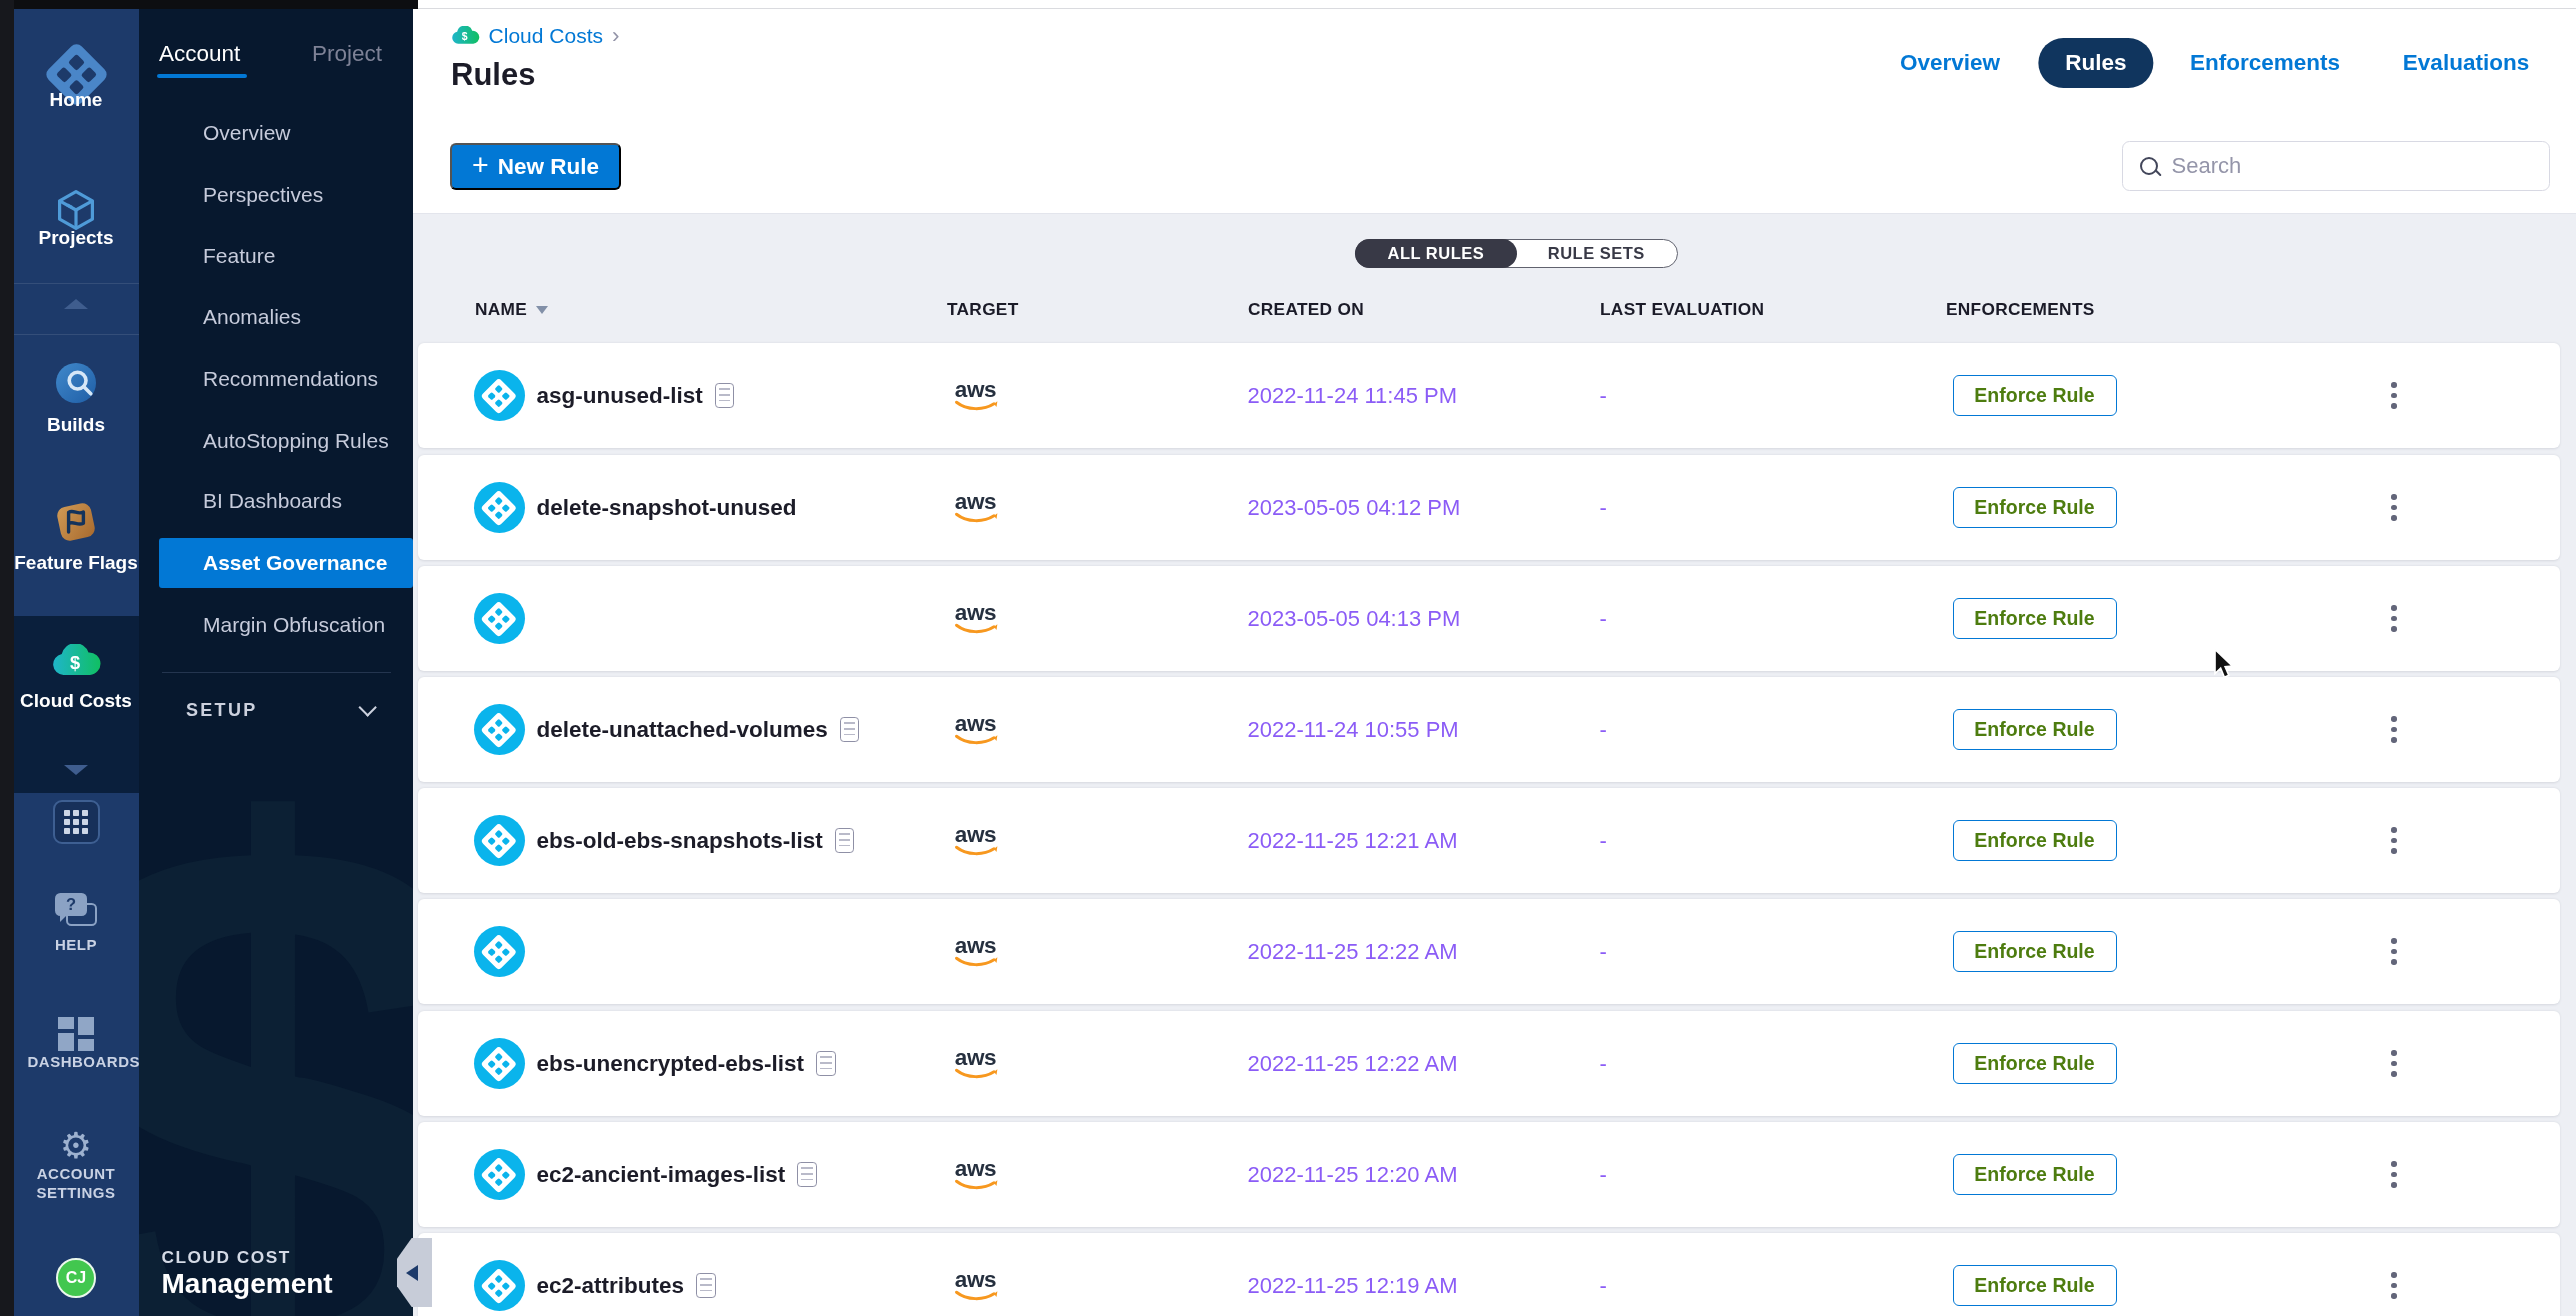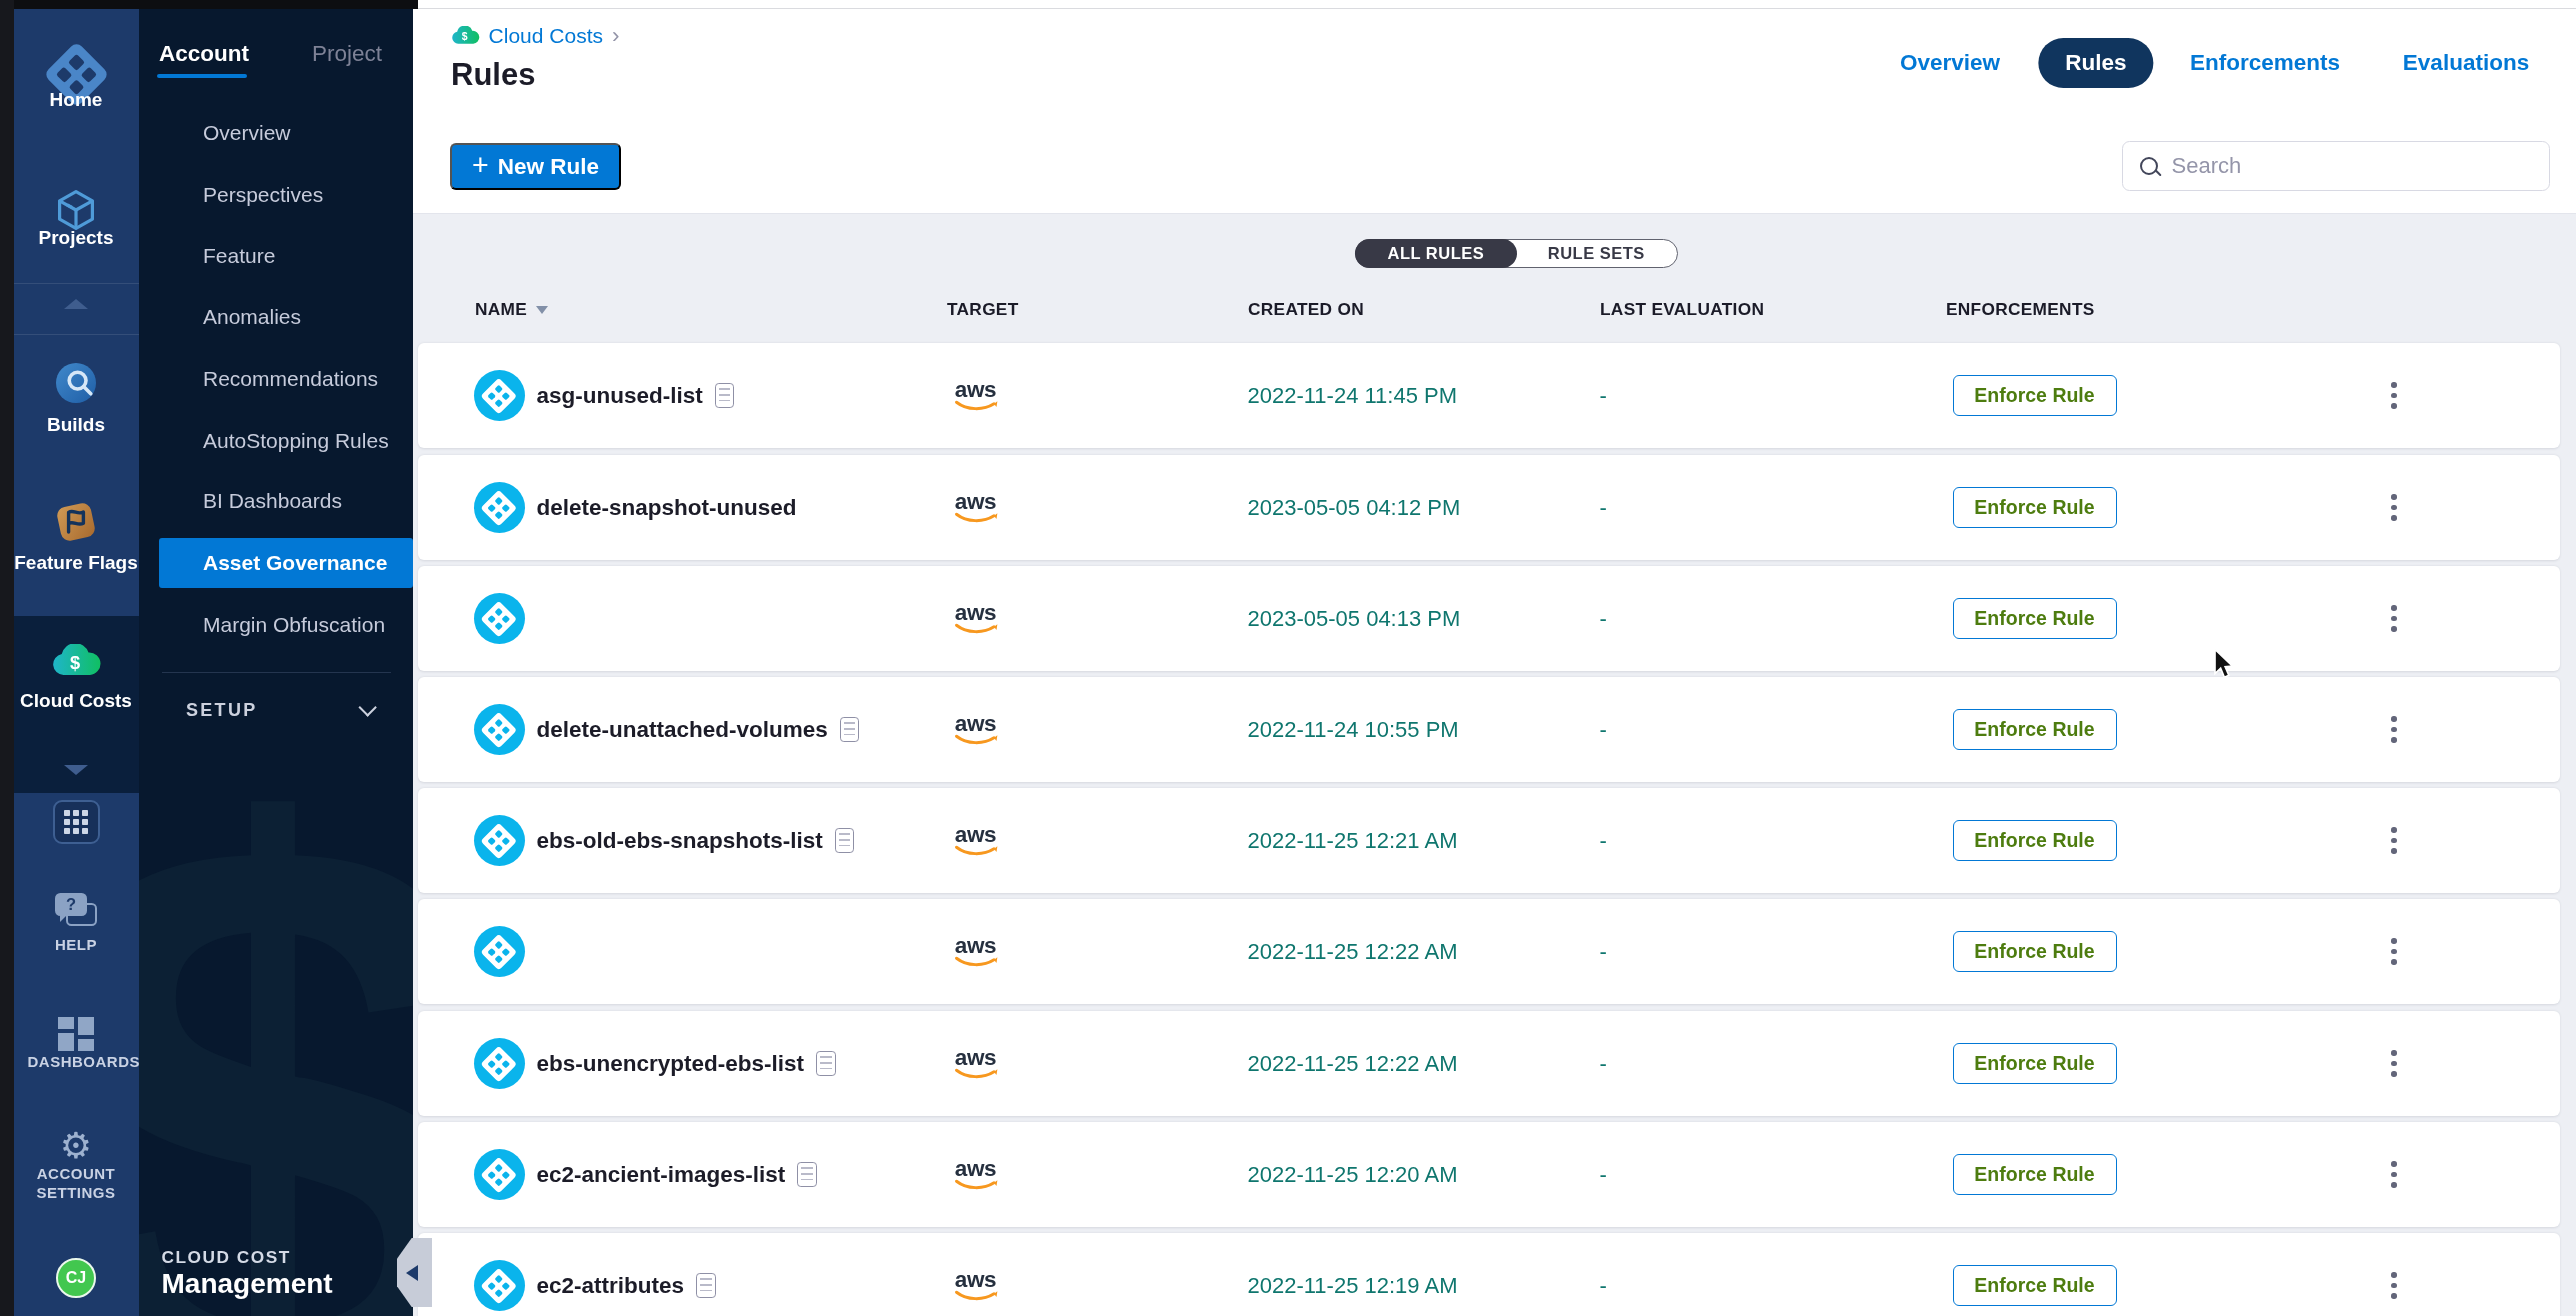--- a/index.html
+++ b/index.html
@@ -41,21 +41,21 @@
 
   .dash-icon{display:flex;gap:3.8px;}
   .dash-col{display:flex;flex-direction:column;gap:3.8px;}
   .dash-icon i{display:block;width:16.5px;background:#90a6c6;}
   .gear-glyph{font-size:36px;color:#9db1cf;line-height:1;}
   .avatar{width:36px;height:36px;border-radius:50%;background:#42c74f;border:2.3px solid #eaf8ec;display:flex;align-items:center;justify-content:center;color:#fff;font-weight:700;font-size:16px;cursor:pointer;}
 
   
   .modnav{position:absolute;left:139px;top:0;width:274px;height:100%;background:#07182e;z-index:9;overflow:hidden;}
   .mn-tab{position:absolute;top:41px;font-size:22.5px;cursor:pointer;}
-  .mn-tab.act{left:20px;color:#fff;font-weight:700;}
+  .mn-tab.act{left:20px;color:#fff;font-weight:400;}
   .mn-tab.inact{left:173px;color:#7e8296;font-weight:500;}
   .mn-underline{position:absolute;left:18px;top:74px;width:90px;height:3.8px;background:#0278d5;border-radius:2.3px;}
   .mn-item{position:absolute;left:20px;right:0;height:50px;display:flex;align-items:center;padding-left:44px;font-size:21px;color:#c6cbdb;box-sizing:border-box;cursor:pointer;z-index:2;}
   .mn-item.sel{background:#0278d5;color:#fff;font-weight:700;border-radius:3px;}
   .mn-divider{position:absolute;left:22.5px;right:22.5px;top:672px;height:0.8px;background:#24354f;}
   .mn-setup{position:absolute;left:47px;top:700px;width:188px;display:flex;align-items:center;justify-content:space-between;color:#ccd1de;font-size:18px;letter-spacing:2.3px;font-weight:600;cursor:pointer;z-index:2;}
   .chev-down{width:11.3px;height:11.3px;border-right:2.6px solid #ccd1de;border-bottom:2.6px solid #ccd1de;transform:rotate(45deg);margin-top:-6px;}
   .mn-watermark{position:absolute;left:-98px;bottom:-225px;font-size:827px;font-weight:700;color:#0c2034;line-height:1;z-index:1;}
   .mn-brand1{position:absolute;left:22.5px;top:1247px;color:#d4dae6;font-size:17.3px;letter-spacing:1.5px;font-weight:600;z-index:2;}
   .mn-brand2{position:absolute;left:22.5px;top:1268px;color:#fff;font-size:28px;font-weight:700;z-index:2;}
@@ -89,21 +89,21 @@
   .caret{width:0;height:0;border-left:6.8px solid transparent;border-right:6.8px solid transparent;border-top:8.3px solid #8290a8;}
 
   .row{position:absolute;left:4.5px;width:2142px;height:105px;background:#fff;border-radius:6px;box-shadow:0 0.8px 2.3px rgba(96,97,112,.16);cursor:pointer;}
   .rule-circle{position:absolute;left:56px;top:27px;width:51px;height:51px;border-radius:50%;background:#0ab4ec;display:flex;align-items:center;justify-content:center;}
   .rule-name{position:absolute;left:119px;top:0;height:105px;display:flex;align-items:center;gap:12px;font-size:22.5px;font-weight:600;color:#1c1c28;}
   .copy-icon{width:19.5px;height:25.5px;border:1.9px solid #8f90a6;border-radius:3.8px;position:relative;box-sizing:border-box;cursor:pointer;}
   .copy-icon::before{content:'';position:absolute;left:3px;top:3.8px;right:3px;height:13.5px;background:repeating-linear-gradient(#b9bac9 0 2.3px,transparent 2.3px 6px);}
   .aws{position:absolute;left:531px;top:0;height:105px;width:54px;display:flex;flex-direction:column;align-items:center;justify-content:center;}
   .aws-word{font-size:22.5px;font-weight:800;color:#26303f;line-height:21px;letter-spacing:-0.4px;}
   .aws svg{width:44px;height:12px;display:block;}
-  .cell{position:absolute;top:0;height:105px;display:flex;align-items:center;font-size:22px;color:#0f766e;}
+  .cell{position:absolute;top:0;height:105px;display:flex;align-items:center;font-size:22px;color:#8b5cf6;}
   .enforce{position:absolute;left:1535px;top:32px;width:164px;height:41px;border:1.9px solid #0278d5;border-radius:6px;background:#fff;color:#4d7c0f;font-size:19.5px;font-weight:700;display:flex;align-items:center;justify-content:center;box-sizing:border-box;cursor:pointer;}
   .kebab{position:absolute;left:1966px;top:0;height:105px;width:21px;display:flex;flex-direction:column;align-items:center;justify-content:center;gap:5.3px;cursor:pointer;}
   .kebab i{width:5.3px;height:5.3px;border-radius:50%;background:#63667a;}
 
   .cursor{position:absolute;left:2209px;top:648px;z-index:99;pointer-events:none;}
 </style>
 </head>
 <body>
 
 <svg width="0" height="0" style="position:absolute" aria-hidden="true">

